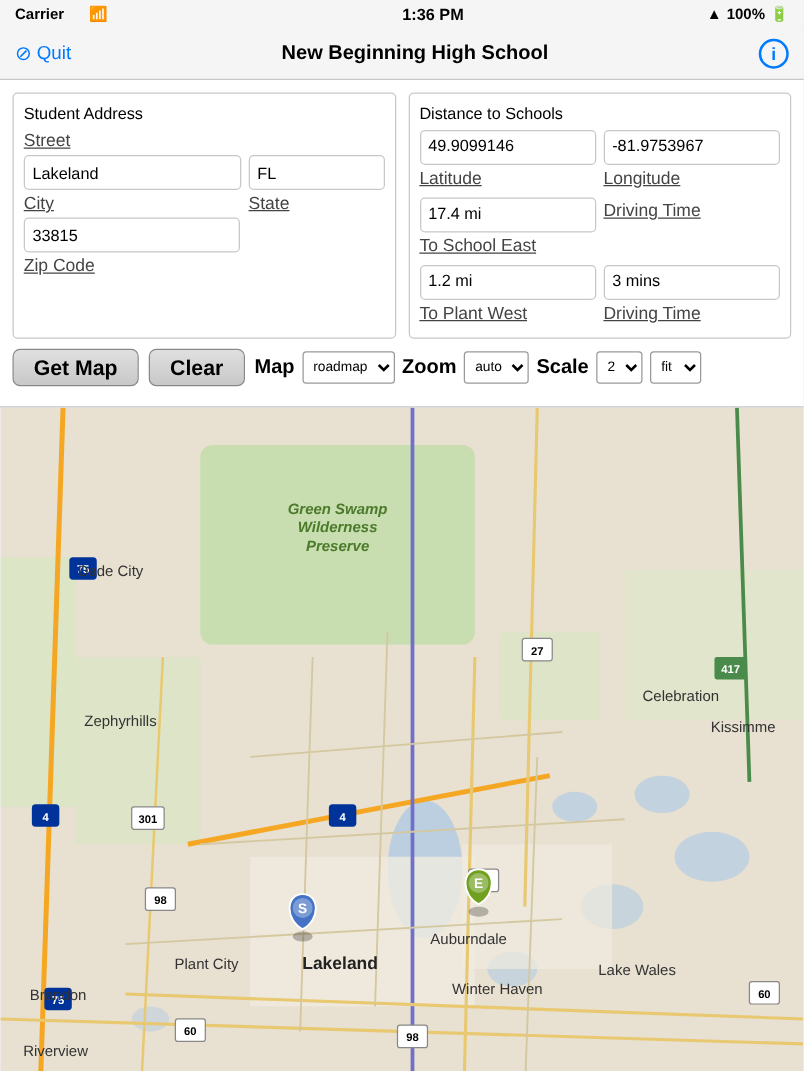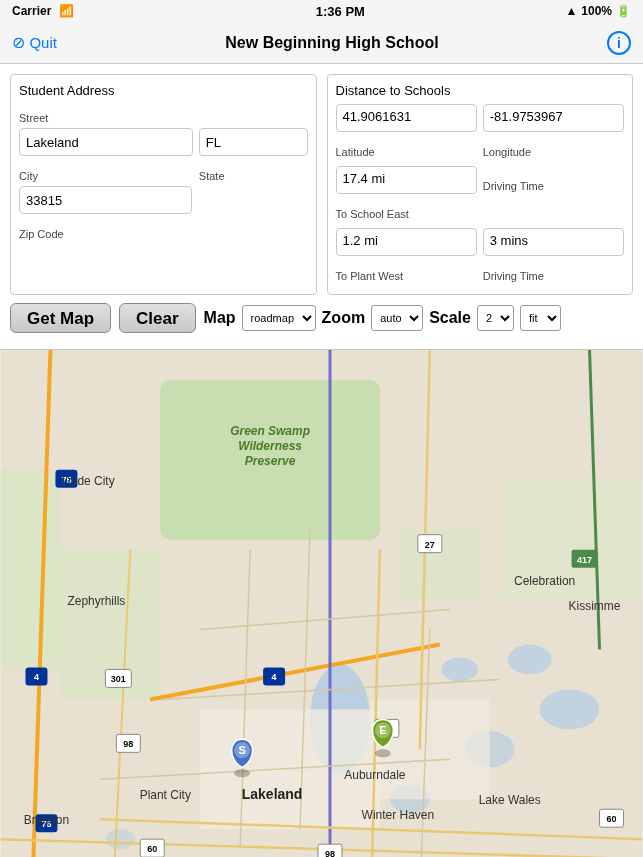--- a/index.html
+++ b/index.html
@@ -15,21 +15,21 @@
     .status-bar {
       background: #f5f5f5;
       display: flex;
       justify-content: space-between;
       align-items: center;
       padding: 4px 12px;
       font-size: 12px;
       font-weight: 600;
       height: 22px;
     }
-    .status-bar-left { display: flex; align-items: center; gap: 8px; }
+    .status-bar-left { display: flex; align-items: center; gap: 20px; }
     .status-bar-center { font-size: 13px; font-weight: 600; margin-left: 41px; }
     .status-bar-right { display: flex; align-items: center; gap: 4px; font-size: 12px; }
 
     
     .nav-bar {
       background: #f5f5f5;
       border-bottom: 1px solid #c8c8c8;
       display: flex;
       justify-content: space-between;
       align-items: center;
@@ -96,24 +96,25 @@
       border-radius: 4px;
       padding: 4px 6px;
       font-size: 13px;
       width: 100%;
       background: #fff;
       color: #000;
       height: 28px;
     }
 
     .input-label {
-      font-size: 11px;
+      font-size: 14px;
       color: #444;
-      margin-top: 14px;
+      margin-top: 2px;
       margin-bottom: 4px;
+      text-decoration: underline;
     }
 
     .row-two-col {
       display: flex;
       gap: 6px;
     }
 
     .col-city { flex: 1.6; }
     .col-state { flex: 1; }
 
@@ -241,21 +242,21 @@
         </div>
       </div>
       <input class="input-field" type="text" style="width: 60%;" value="33815">
       <div class="input-label">Zip Code</div>
     </div>
 
     <div class="form-section">
       <div class="section-title">Distance to Schools</div>
       <div class="dist-row">
         <div class="dist-col">
-          <div class="readonly-field">41.9061631</div>
+          <div class="readonly-field">49.9099146</div>
           <div class="input-label">Latitude</div>
         </div>
         <div class="dist-col">
           <div class="readonly-field">-81.9753967</div>
           <div class="input-label">Longitude</div>
         </div>
       </div>
       <div class="dist-row" style="margin-top:4px;">
         <div class="dist-col">
           <div class="readonly-field">17.4 mi</div>

